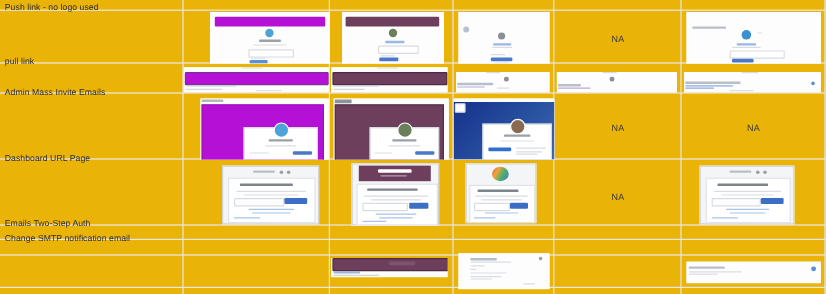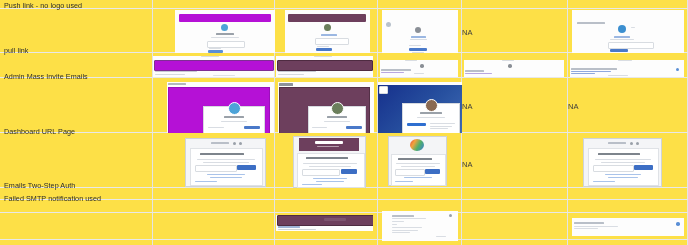--- a/index.html
+++ b/index.html
@@ -2,38 +2,38 @@
 <html><head>
 <meta charset="utf-8">
 <style>
   html,body{margin:0;padding:0;}
   body{
     width:688px;height:245px;
     background:#ffffff;
     font-family:"Liberation Sans", sans-serif;
     overflow:hidden;
   }
-  .sheet{position:relative;width:688px;height:245px;background:#fde047;}
+  .sheet{position:relative;width:688px;height:245px;background:#eab308;}
 
   
   .vline{position:absolute;top:0;bottom:0;width:1px;background:#e4e4e4;}
   .hline{position:absolute;left:0;right:0;height:1px;background:#e8e8e8;}
 
   
   .label{
     position:absolute;left:4px;
     font-size:7.2px;color:#2b2b2b;
     letter-spacing:.06px;white-space:nowrap;
     line-height:9px;
   }
 
   
   .na{
     position:absolute;font-size:7.5px;color:#3c3c3c;
-    text-align:left;letter-spacing:.2px;
+    text-align:center;letter-spacing:.2px;
   }
 
   
   .thumb{position:absolute;overflow:hidden;background:#fff;}
 
   
   .pg{position:absolute;inset:0;background:#fdfdfd;}
   .hdrbar{position:absolute;border-radius:1px;}
   .pl{position:absolute;background:#d9dde3;border-radius:.5px;}
   .pl.dk{background:#b9bfc8;}
@@ -73,21 +73,21 @@
     <div class="hline" style="top:199px"></div>
     <div class="hline" style="top:212px"></div>
     <div class="hline" style="top:239px"></div>
   </div>
 
   <div class="label" style="top:1px">Push link - no logo used</div>
   <div class="label" style="top:46px">pull link</div>
   <div class="label" style="top:72px">Admin Mass Invite Emails</div>
   <div class="label" style="top:127px">Dashboard URL Page</div>
   <div class="label" style="top:181px">Emails Two-Step Auth</div>
-  <div class="label" style="top:194px">Failed SMTP notification used</div>
+  <div class="label" style="top:194px">Change SMTP notification email</div>
 
   <div class="na" style="left:462px;top:28px;width:106px">NA</div>
   <div class="na" style="left:462px;top:102px;width:106px">NA</div>
   <div class="na" style="left:568px;top:102px;width:120px">NA</div>
   <div class="na" style="left:462px;top:160px;width:106px">NA</div>
 
   <div class="thumb" style="left:175px;top:10px;width:100px;height:43px">
     <div class="pg"></div>
     <div class="hdrbar" style="left:4px;top:4px;width:92px;height:8px;background:#b511d6"></div>
     <div class="circ" style="left:46px;top:14px;width:7px;height:7px;background:#4da3d8"></div>

